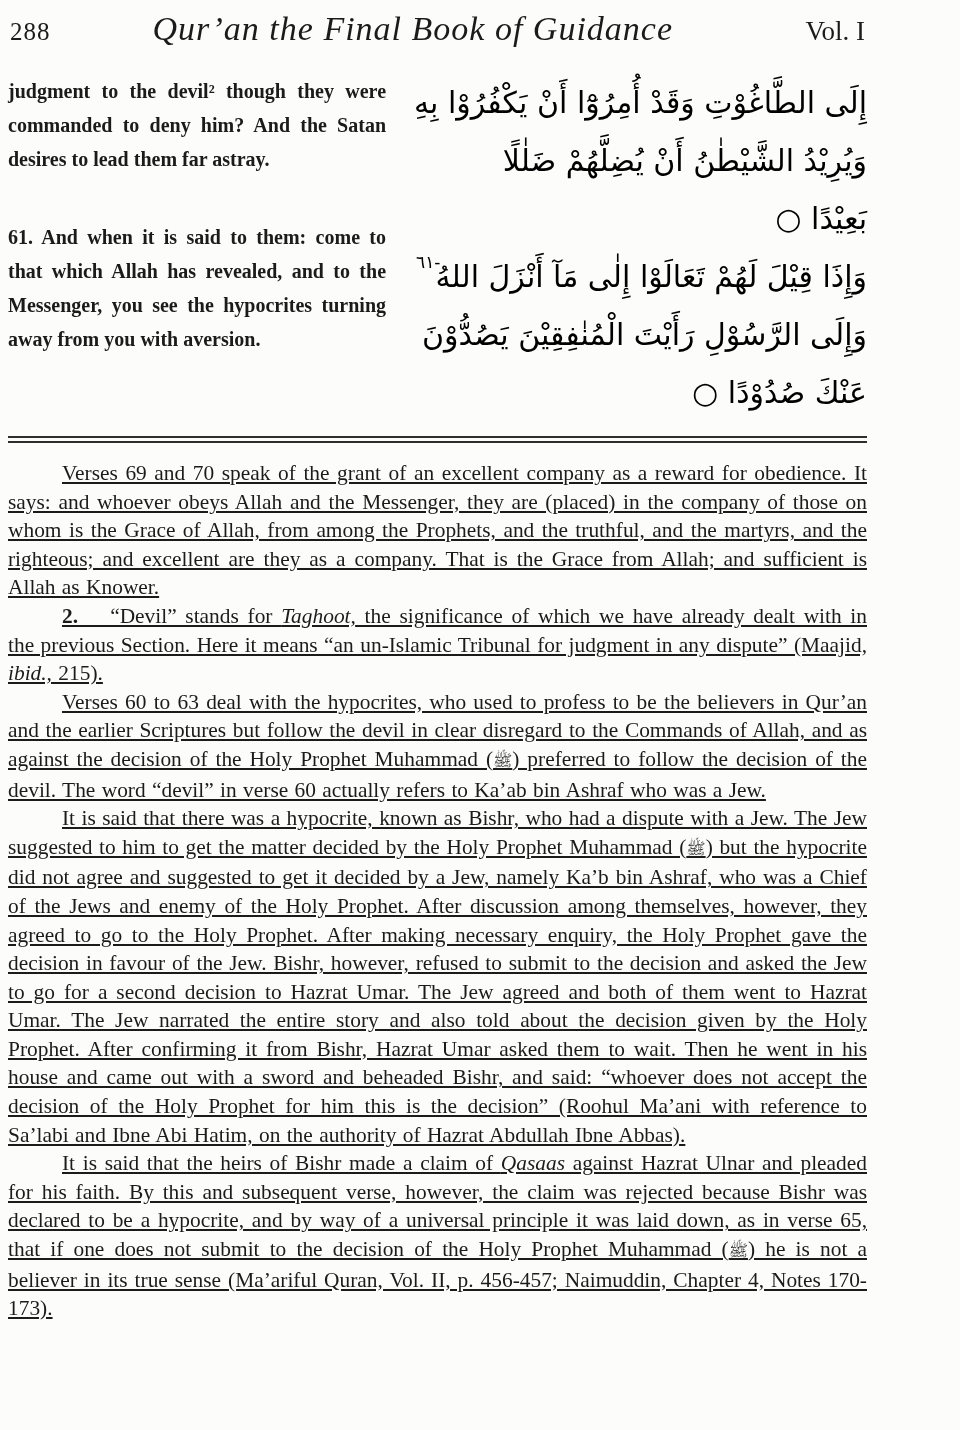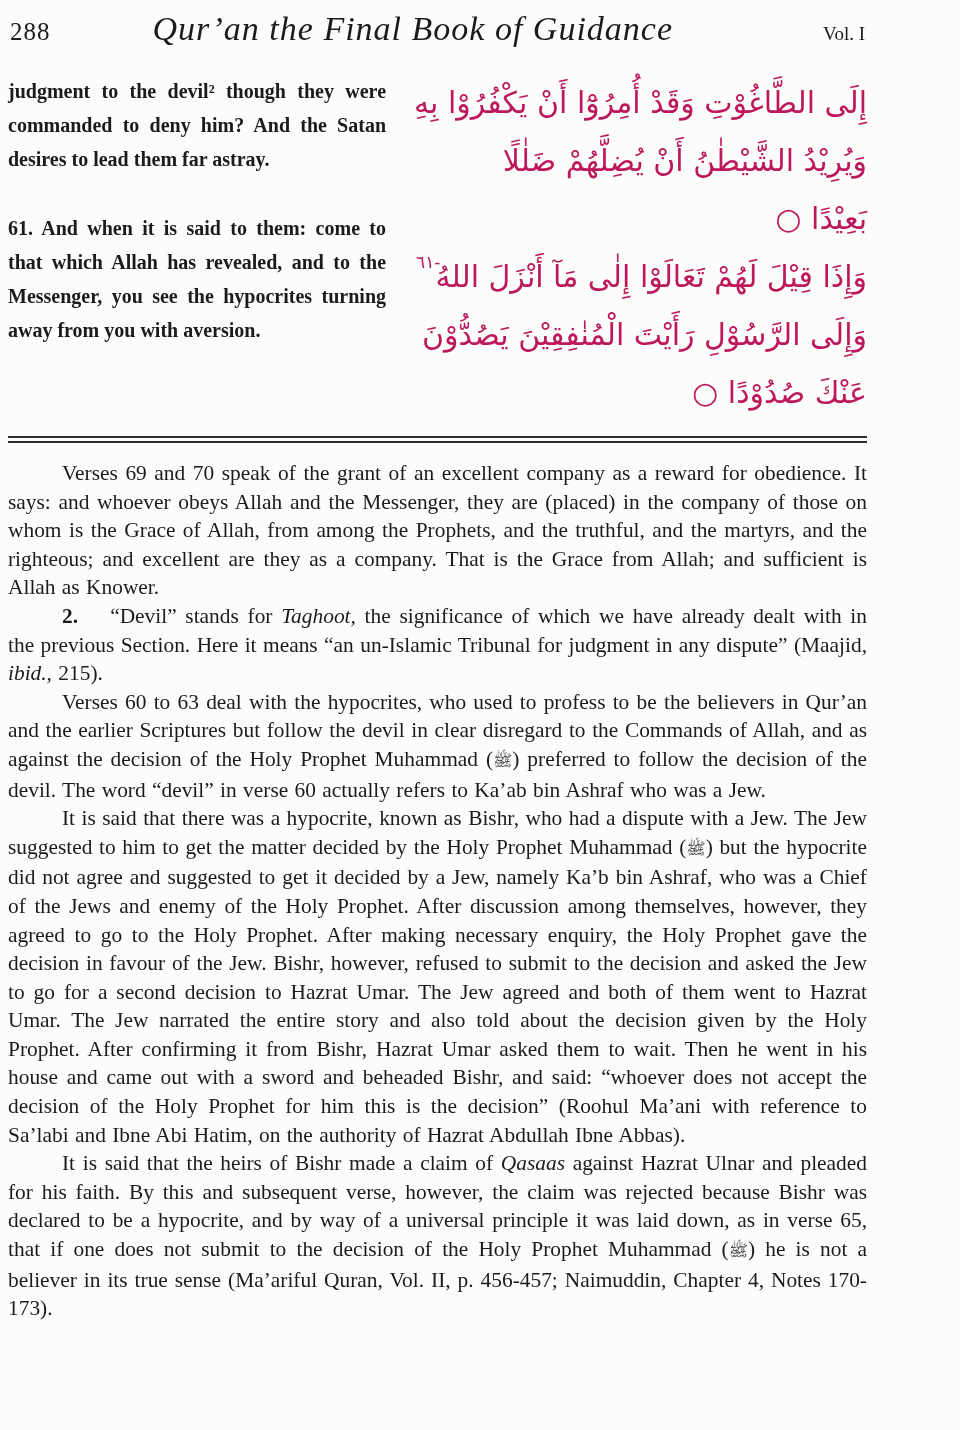--- a/index.html
+++ b/index.html
@@ -7,42 +7,42 @@
     width:960px;height:1430px;overflow:hidden;
     background:#fcfcfa;color:#1b1b1b;
     font-family:"Liberation Serif",serif;
   }
   .page{box-sizing:border-box;width:876px;height:1430px;padding:10px 9px 0 8px;}
 
   
   .hdr{display:flex;justify-content:space-between;align-items:baseline;padding:0 2px;}
   .hdr .pnum{font-size:25px;letter-spacing:1px;}
   .hdr .title{flex:1;text-align:center;font-style:italic;font-size:34px;letter-spacing:1px;}
-  .hdr .vol{font-size:19px;width:90px;text-align:right;}
+  .hdr .vol{font-size:27px;width:90px;text-align:right;}
 
   
   .verses{display:flex;margin-top:26px;}
   .eng{width:405px;font-weight:bold;font-size:20px;line-height:34px;text-align:justify;}
   .eng p{margin:0;}
-  .eng p + p{margin-top:35px;}
+  .eng p + p{margin-top:44px;}
   .arb{flex:1;padding-left:28px;direction:rtl;text-align:right;
-       font-family:"DejaVu Sans",sans-serif;font-size:30px;color:#be185d;}
+       font-family:"DejaVu Sans",sans-serif;font-size:30px;color:#000000;}
   .arb .blk + .blk{margin-top:0;}
   .aline{line-height:58px;position:relative;white-space:nowrap;}
   .vnum{position:absolute;left:2px;top:6px;font-size:17px;line-height:1;direction:ltr;}
 
   
   .rule{margin-top:14px;height:7px;box-sizing:border-box;
         border-top:2px solid #2e2e2e;border-bottom:2px solid #2e2e2e;}
 
   
   .commentary{margin-top:16px;font-size:21.4px;line-height:28.6px;text-align:justify;
               word-spacing:1px;}
   .commentary p{margin:0;}
-  .commentary p.ind{text-indent:54px;}
+  .commentary p.ind{text-indent:54px;text-decoration:underline;}
   .commentary .b{font-weight:bold;}
   .commentary .i{font-style:italic;}
   .commentary .hon{font-family:"DejaVu Sans",sans-serif;font-size:16px;}
 </style>
 </head>
 <body>
 
 <div class="page">
 
   <div class="hdr">

